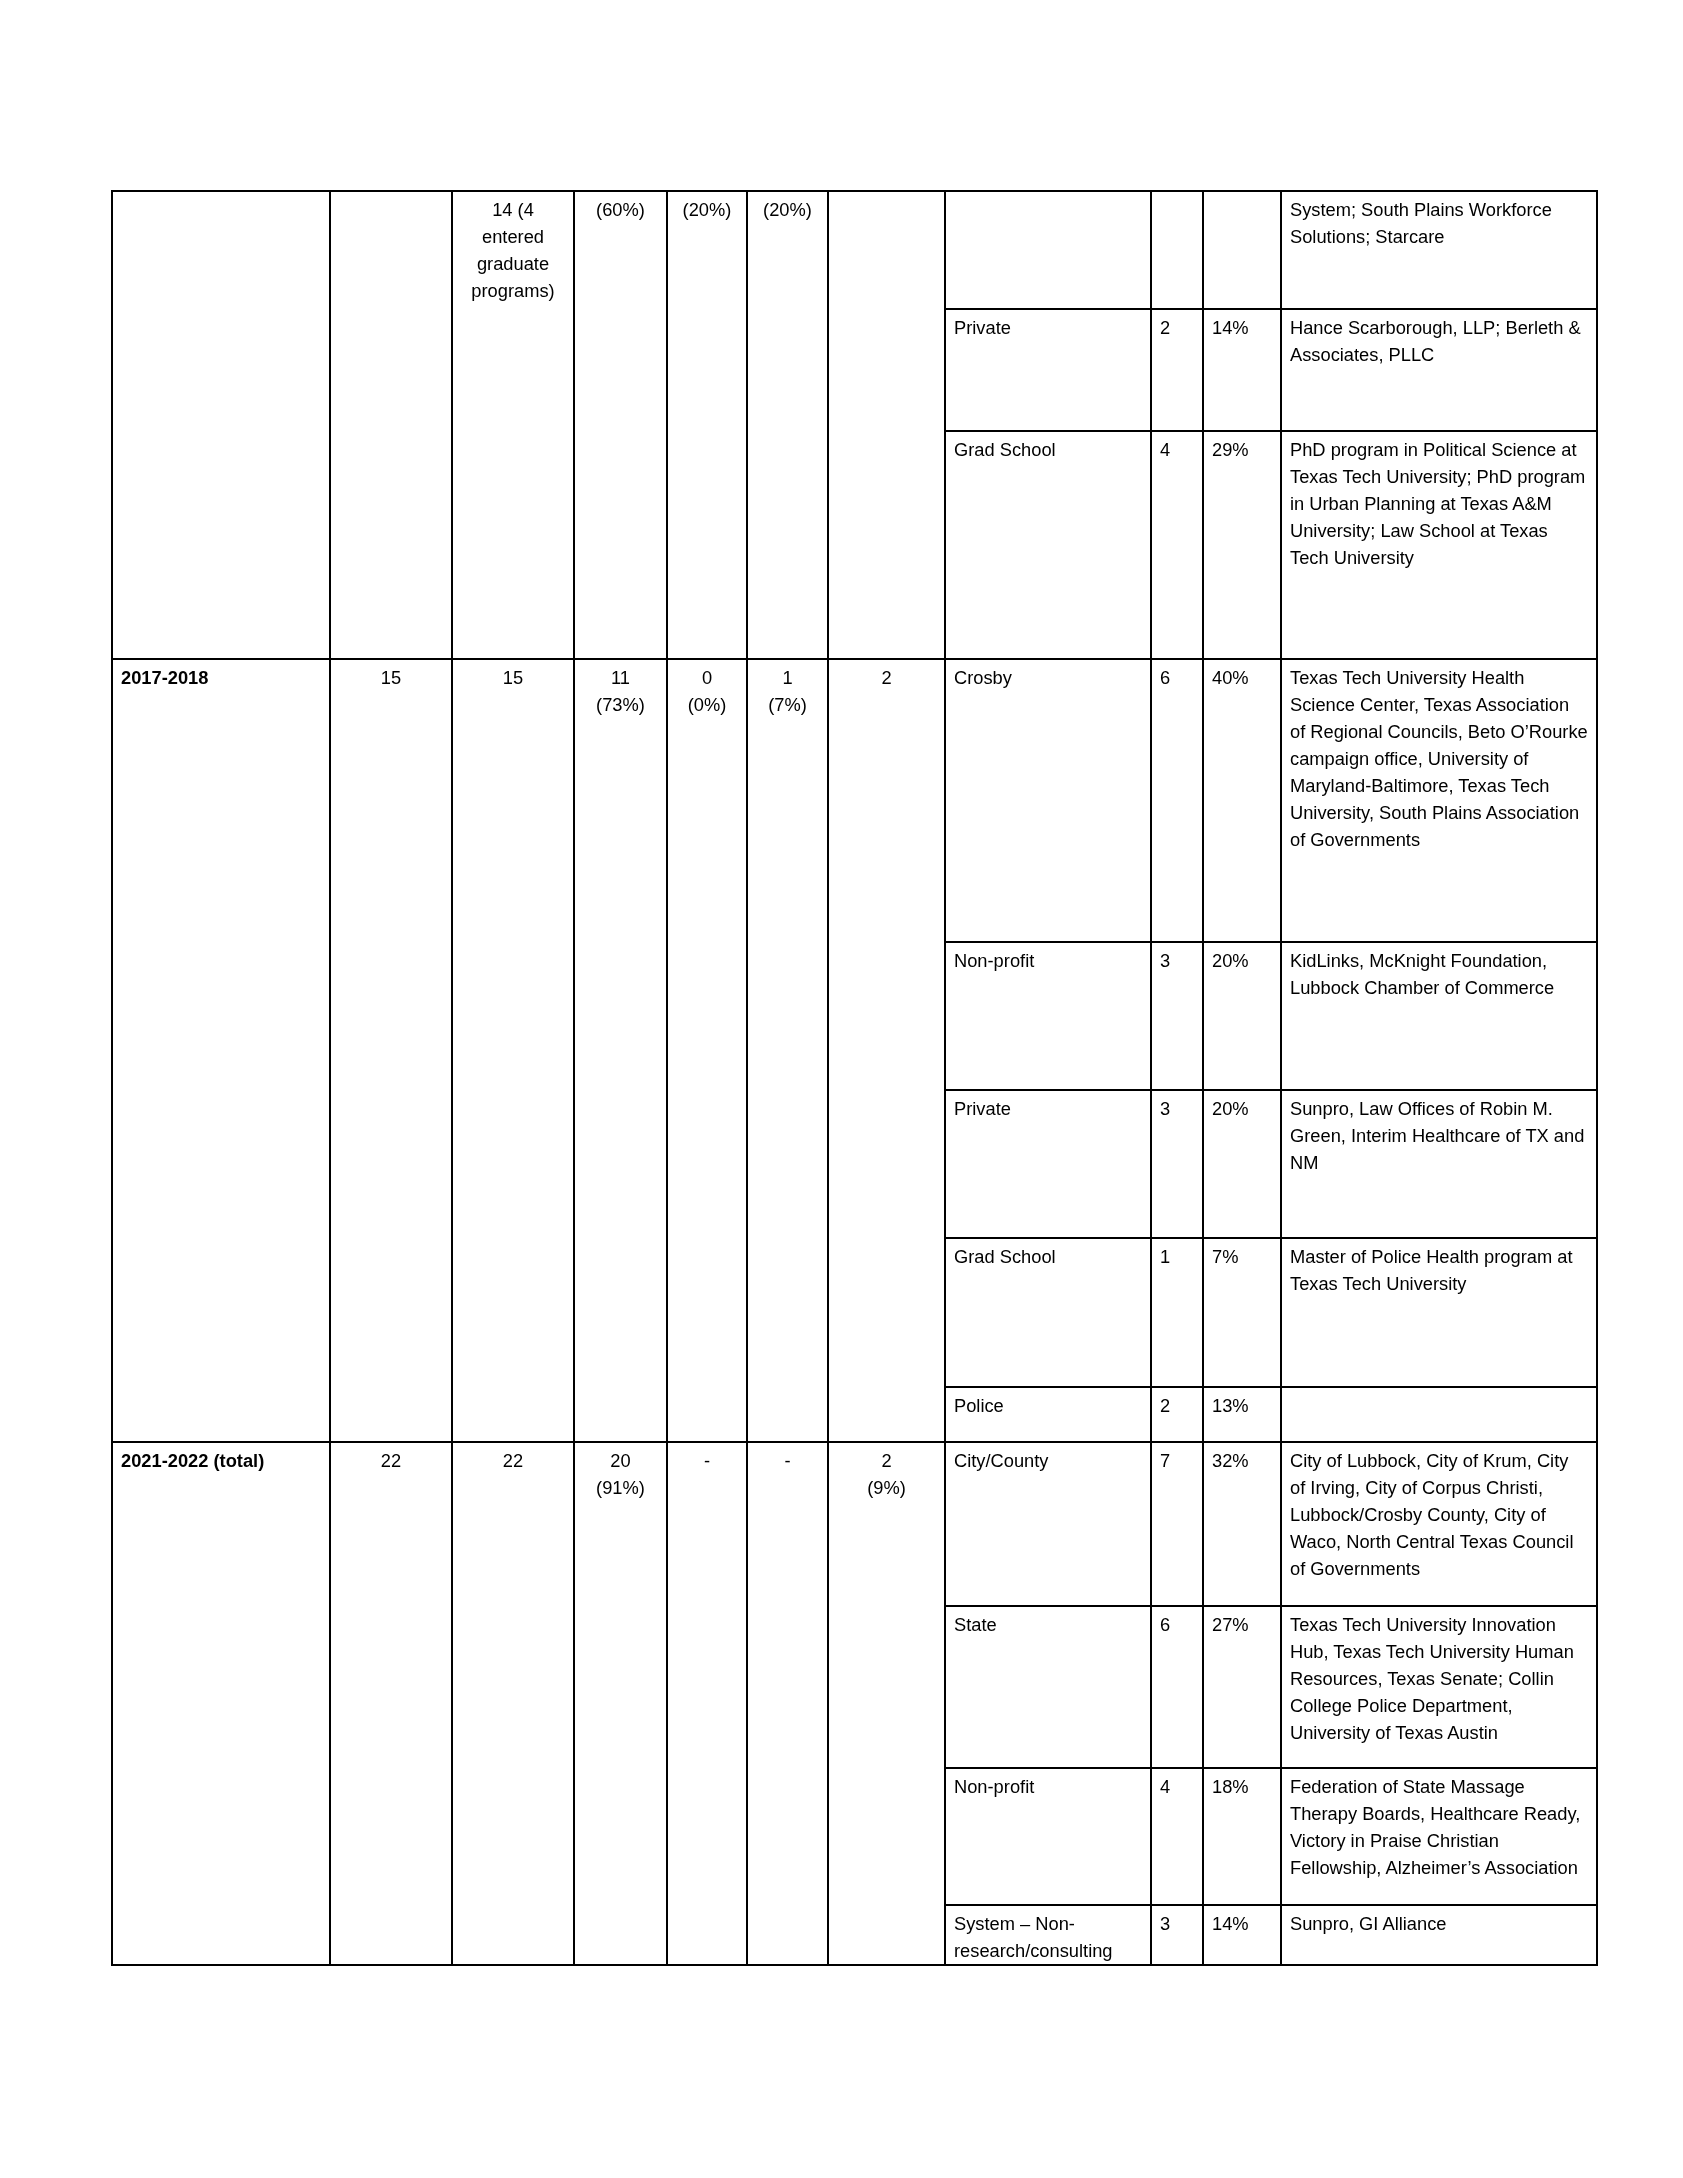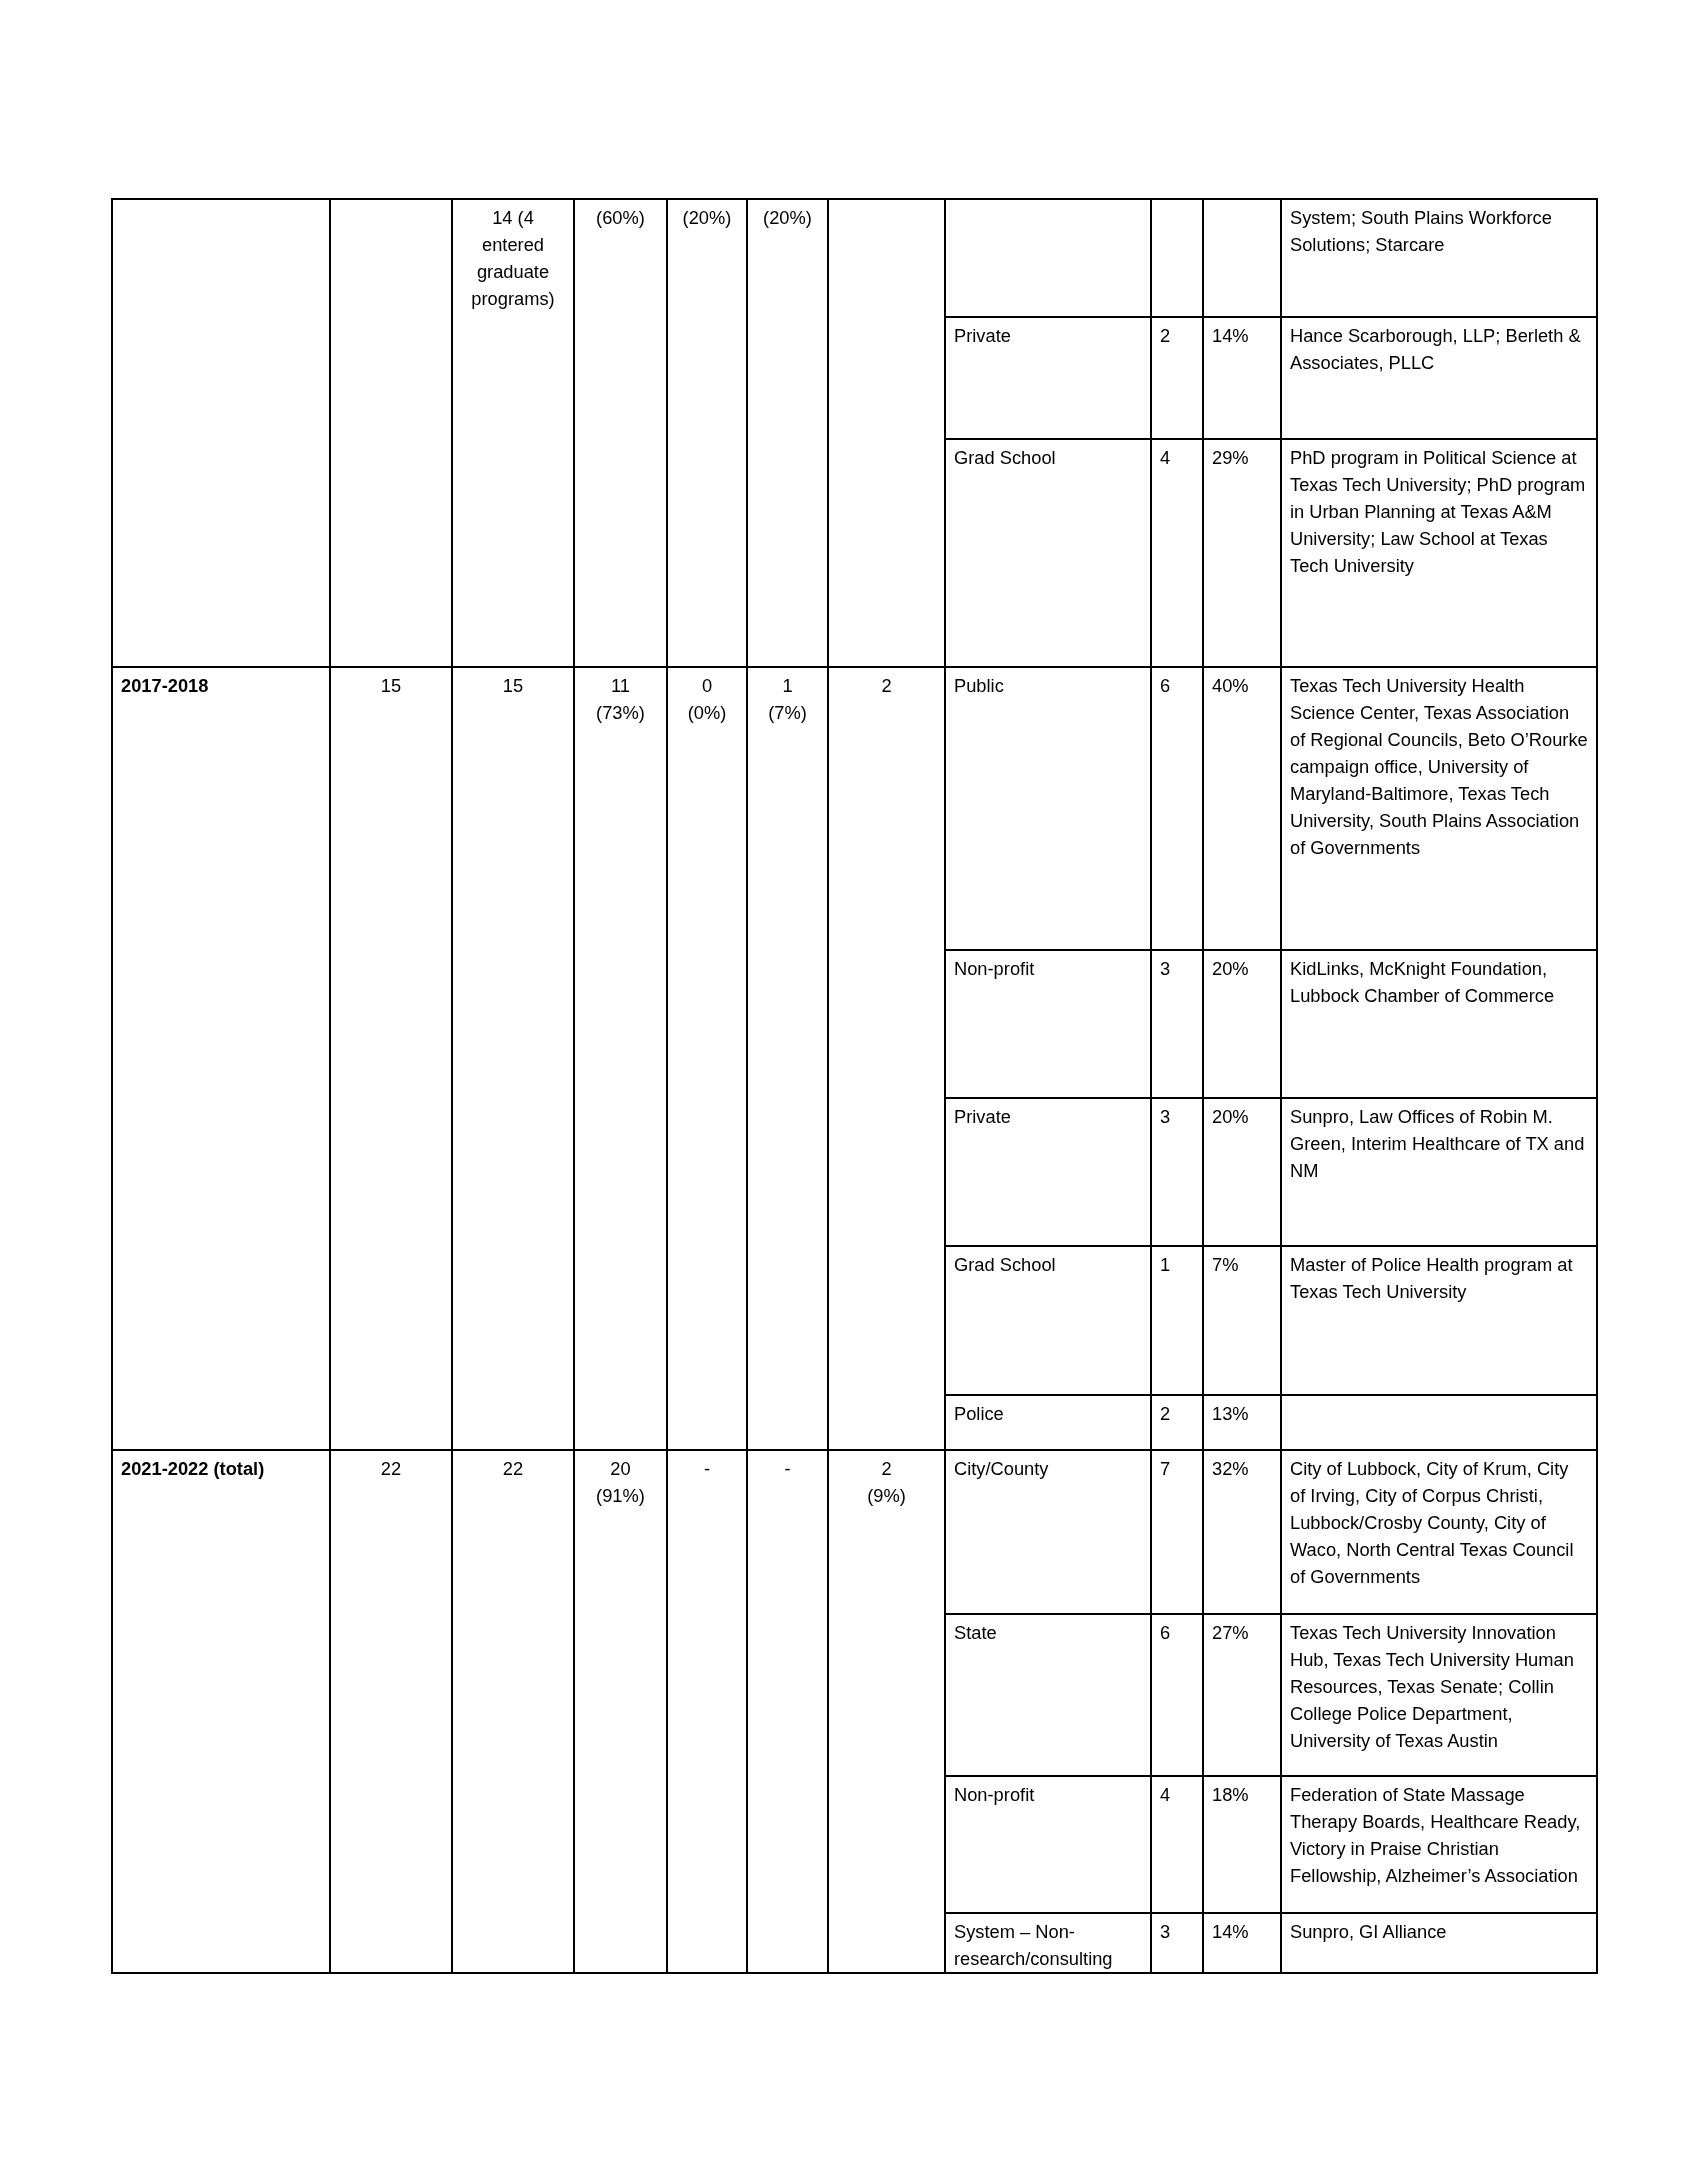--- a/index.html
+++ b/index.html
@@ -1,18 +1,18 @@
 <!DOCTYPE html>
 <html><head>
 <meta charset="utf-8">
 <style>
   html, body { margin:0; padding:0; background:#ffffff; }
   body { width:1683px; height:2178px; position:relative; overflow:hidden;
          font-family:"Liberation Sans", "DejaVu Sans", sans-serif; color:#000; }
-  table.grid { position:absolute; left:111px; top:198px; width:1485px;
+  table.grid { position:absolute; left:111px; top:190px; width:1485px;
                border-collapse:collapse; table-layout:fixed; }
   table.grid td { border:2px solid #000; vertical-align:top; padding:4px 8px 0 8px;
                   font-size:18.3px; line-height:27px; box-sizing:border-box; overflow:hidden; }
   td.c { text-align:center; }
   td.mid { vertical-align:middle; }
   td.bold { font-weight:bold;margin-top:44px; }
 </style>
 </head>
 <body>
 
@@ -68,21 +68,21 @@
         </td>
     <td rowspan="5" class="mid c">
           <div>0</div>
           <div>(0%)</div>
         </td>
     <td rowspan="5" class="mid c">
           <div>1</div>
           <div>(7%)</div>
         </td>
     <td rowspan="5" class="mid c">2</td>
-    <td>Public</td>
+    <td>Crosby</td>
     <td>6</td>
     <td>40%</td>
     <td>Texas Tech University Health Science Center, Texas Association of Regional Councils, Beto O’Rourke campaign office, University of Maryland-Baltimore, Texas Tech University, South Plains Association of Governments</td>
   </tr>
   <tr style="height:148px">
     <td>Non-profit</td>
     <td>3</td>
     <td>20%</td>
     <td>KidLinks, McKnight Foundation, Lubbock Chamber of Commerce</td>
   </tr>

